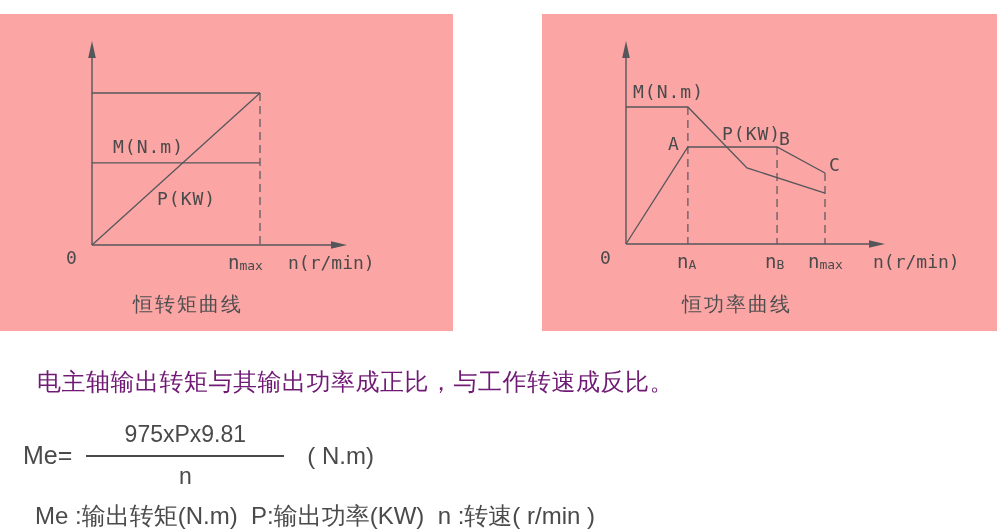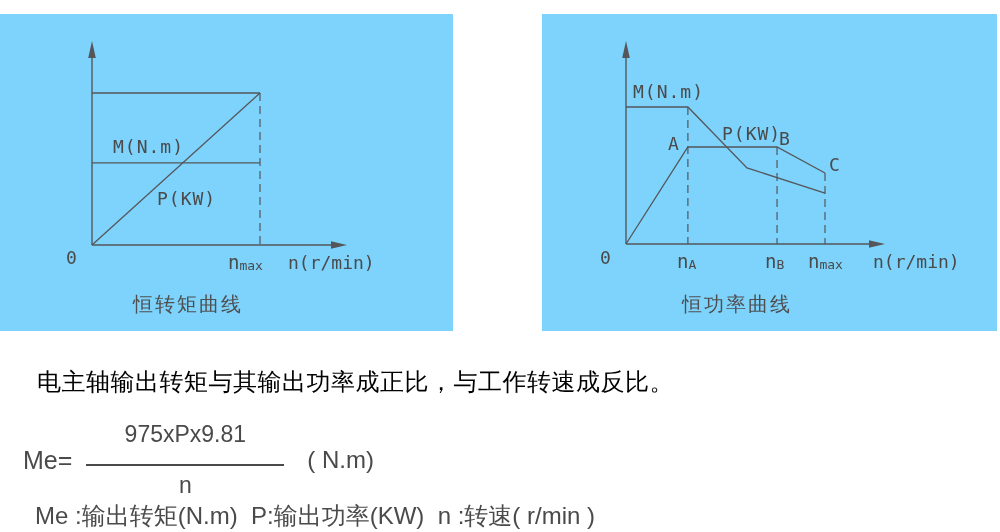--- a/index.html
+++ b/index.html
@@ -1,44 +1,44 @@
 <!DOCTYPE html>
 <html><head>
 <meta charset="utf-8">
 <style>
   html,body{margin:0;padding:0;background:#ffffff;}
   .screen{position:relative;width:1000px;height:532px;background:#ffffff;overflow:hidden;
           font-family:"Liberation Sans","DejaVu Sans",sans-serif;}
-  .panel{position:absolute;top:14px;height:317px;background:#7dd3fc;}
+  .panel{position:absolute;top:14px;height:317px;background:#fca5a5;}
   .panel-left{left:0;width:453px;}
   .panel-right{left:542px;width:455px;}
   .panel svg{display:block;width:100%;height:100%;}
 
   
   .axis{stroke:#55565a;stroke-width:1.4;fill:none;}
   .arrow{fill:#55565a;stroke:none;}
   .curve{fill:none;stroke:#55565a;stroke-width:1.3;}
   .dashed{stroke:#55565a;stroke-width:1.2;stroke-dasharray:8 5;fill:none;}
 
   
   svg text{font-family:"DejaVu Sans Mono","Liberation Mono",monospace;fill:#4a4a4b;}
   .dlabel{font-size:18px;letter-spacing:1px;}
   .tick{font-size:19px;}
   .sub{font-size:13px;}
   .xlabel{font-size:18px;}
   .caption{font-family:"Liberation Sans","DejaVu Sans",sans-serif;font-size:20px;
            letter-spacing:2px;fill:#4f4f50;}
 
   
-  .paragraph{position:absolute;left:37px;top:366px;font-size:24px;color:#000000;
+  .paragraph{position:absolute;left:37px;top:366px;font-size:24px;color:#701a75;
              letter-spacing:0.5px;white-space:pre;}
   .formula{position:absolute;left:23px;top:421px;display:flex;align-items:center;color:#4a4a4a;}
   .formula .lhs{font-size:25px;}
   .frac{display:flex;flex-direction:column;align-items:center;margin-left:14px;min-width:198px;}
-  .frac .num{font-size:23px;padding:0 18px 16px 18px;}
+  .frac .num{font-size:23px;padding:0 18px 7px 18px;}
   .frac .bar{width:100%;height:0;border-top:2px solid #4a4a4a;}
   .frac .den{font-size:23px;padding-top:6px;}
   .formula .unit{font-size:24px;margin-left:23px;}
   .legend{position:absolute;left:35px;top:500px;font-size:24px;color:#4a4a4a;white-space:pre;}
 </style>
 </head>
 <body>
 
 <div class="screen">
 

